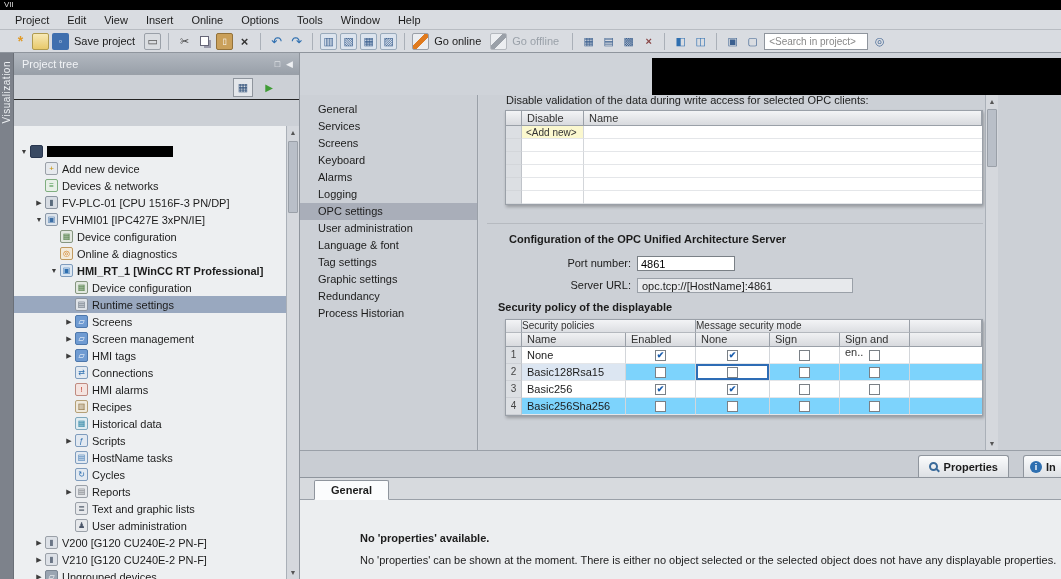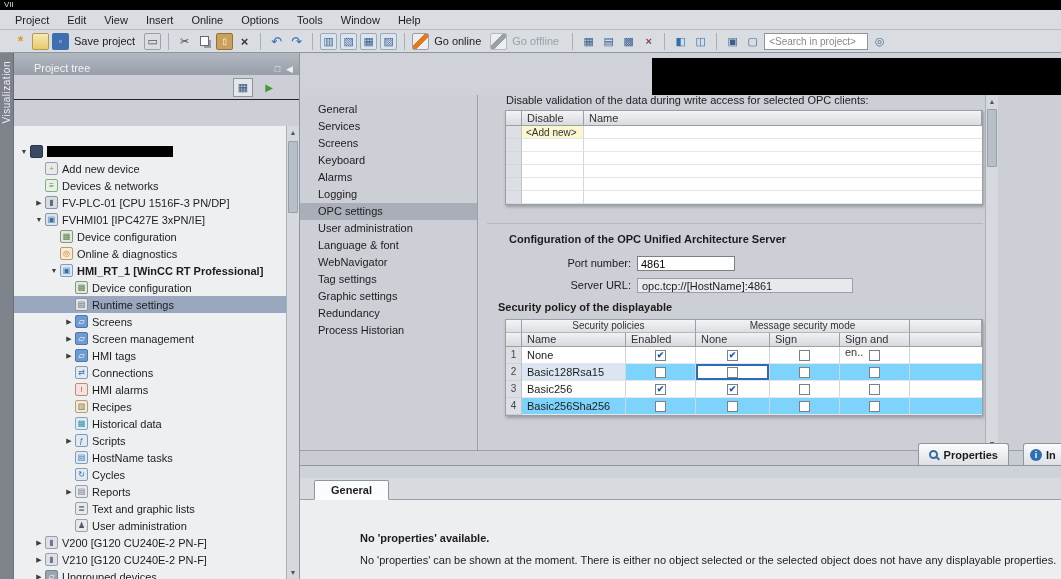--- a/index.html
+++ b/index.html
@@ -20,21 +20,21 @@
 .ic-diag-on{background:linear-gradient(135deg,#eceef1 38%,#e07b1f 38%,#e07b1f 62%,#eceef1 62%);border-color:#9aa0a8}
 .ic-diag-off{background:linear-gradient(135deg,#eceef1 38%,#9aa0a8 38%,#9aa0a8 62%,#eceef1 62%);border-color:#b4b8be}
 .ic-copy{width:9px;height:10px;background:#fff;border:1px solid #667;box-shadow:3px 3px 0 -1px #99a}
 
 
 .vstrip{position:absolute;top:53px;left:0;width:14px;height:526px;background:#7d828b;border-right:1px solid #6a6f77}
 .vlabel{position:absolute;top:8px;left:1px;color:#eef1f4;font-size:10px;writing-mode:vertical-rl;transform:rotate(180deg);letter-spacing:.5px}
 
 
 .ptree{position:absolute;top:53px;left:14px;width:286px;height:526px;background:#ccd0d6;border-right:1px solid #8f959d}
-.ph{height:21px;background:linear-gradient(#b2b8c0,#99a0a9);color:#f1f3f6;display:flex;align-items:flex-end;padding:0 6px 0 20px}
+.ph{height:21px;background:linear-gradient(#b2b8c0,#99a0a9);color:#f1f3f6;display:flex;align-items:center;padding:0 6px 0 8px}
 .ph-title{flex:1}
 .ph-icons{display:flex;gap:6px;color:#eef0f3;font-size:9px}
 .ptabs{height:26px;display:flex;align-items:flex-end;padding-left:14px}
 .ptab{width:76px;height:22px;background:#fdfdfe;border:1px solid #8f959d;border-bottom:none;display:flex;align-items:center;justify-content:center;font-weight:bold;border-radius:2px 2px 0 0}
 .ptoolbar{height:26px;border-top:1px solid #9aa0a8;border-bottom:1px solid #222;display:flex;align-items:center;justify-content:flex-end;gap:6px;padding-right:20px}
 .pt-ic1{width:20px;height:19px;border:1px solid #8f959d;background:#e3e6ea;display:inline-flex;align-items:center;justify-content:center;color:#34547c;font-size:11px}
 .pt-ic2{width:20px;height:19px;display:inline-flex;align-items:center;justify-content:center;color:#3f9c35;font-size:10px}
 .tree{position:absolute;top:73px;left:0;right:13px;bottom:0;background:#edeff1;padding-top:17px;overflow:hidden}
 .titem{height:17px;display:flex;align-items:center;white-space:nowrap;overflow:hidden}
 .titem.sel{background:#99a8bf}
@@ -72,21 +72,21 @@
 .divider{position:absolute;top:128px;left:8px;width:496px;border-top:1px solid #b6bac0}
 .sec-title{position:absolute;font-weight:bold;white-space:nowrap}
 .t-config{top:138px;left:30px}
 .t-sec{top:206px;left:19px}
 .frow{position:absolute;left:0;height:16px}
 .flabel{position:absolute;left:0;width:152px;text-align:right;line-height:15px}
 .fport{position:absolute;left:158px;top:0;width:98px;height:15px;border:1px solid #7a8086;background:#fff;font-size:11px;font-family:"Liberation Sans",sans-serif;padding:0 3px}
 .furl{position:absolute;left:158px;top:0;width:216px;height:15px;border:1px solid #9aa0a8;background:#e7e9ec;line-height:14px;padding:0 4px;white-space:nowrap;overflow:hidden}
 .t2{position:absolute;top:224px;left:26px;width:478px;background:#fff;border:1px solid #9aa0a8;box-shadow:1px 2px 3px rgba(0,0,0,.25)}
 .t2g,.t2h{display:flex}
-.t2g span{height:13px;background:linear-gradient(#f3f4f6,#dcdee2);border-right:1px solid #9aa0a8;border-bottom:1px solid #b4b8be;text-align:center;line-height:12px;font-size:10px;color:#333}
+.t2g span{height:13px;background:linear-gradient(#f3f4f6,#dcdee2);border-right:1px solid #9aa0a8;border-bottom:1px solid #b4b8be;text-align:left;line-height:12px;font-size:10px;color:#333}
 .t2h span{height:14px;background:linear-gradient(#f0f1f3,#d8dade);border-right:1px solid #9aa0a8;border-bottom:1px solid #9aa0a8;padding-left:5px;line-height:13px;color:#333}
 .w-num{width:16px;flex:0 0 16px}
 .w-name{width:104px;flex:0 0 104px}
 .w-en{width:70px;flex:0 0 70px}
 .w-none{width:74px;flex:0 0 74px}
 .w-sign{width:70px;flex:0 0 70px}
 .w-se{width:70px;flex:0 0 70px}
 .w-fill{flex:1}
 .g1{width:174px;flex:0 0 174px}
 .g2{width:214px;flex:0 0 214px}
@@ -97,21 +97,21 @@
 .st-name.rowsel{background:#dce6f2 !important}
 .st-cb{width:70px;flex:0 0 70px;border-right:1px solid #d3d6da;border-bottom:1px solid #e4e6e9;display:flex;align-items:center;justify-content:center}
 .st-cb.wnone{width:74px;flex:0 0 74px}
 .st-cb.selcell{background:#fff !important;box-shadow:inset 0 0 0 2px #2d6cb5}
 .st-fill{flex:1;border-bottom:1px solid #e4e6e9}
 .cb{width:11px;height:11px;border:1px solid #7a8086;background:#fff;display:inline-flex;align-items:center;justify-content:center;font-size:9px;line-height:9px;color:#1d5fae;font-weight:bold}
 .csb{position:absolute;top:0;left:506px;width:13px;height:355px;background:#d5d8dd;border-left:1px solid #aab0b8;font-size:7px;color:#555;text-align:center}
 .sb-thumb2{position:absolute;top:14px;left:1px;right:1px;height:58px;background:#b9bfc8;border:1px solid #9aa0a8;border-radius:1px}
 
 
-.pstrip{position:absolute;top:450px;left:300px;width:761px;height:16px;background:#c9cdd3;border-top:1px solid #9aa0a8;border-bottom:1px solid #8f959d}
+.pstrip{position:absolute;top:450px;left:300px;width:761px;height:28px;background:#c9cdd3;border-top:1px solid #9aa0a8;border-bottom:1px solid #8f959d}
 .props-btn{position:absolute;right:52px;bottom:0;height:22px;padding:0 10px;background:linear-gradient(#fbfcfd,#dde0e4);border:1px solid #8f959d;border-bottom:none;border-radius:3px 3px 0 0;display:flex;align-items:center;gap:6px;font-weight:bold}
 .mag{position:relative;width:9px;height:9px;border:2px solid #3a6a9a;border-radius:50%}
 .mag::after{content:"";position:absolute;width:5px;height:2px;background:#3a6a9a;transform:rotate(45deg);right:-4px;bottom:-2px}
 .info-tab{position:absolute;right:-10px;bottom:0;height:22px;width:48px;padding:0 6px;background:linear-gradient(#fbfcfd,#dde0e4);border:1px solid #8f959d;border-bottom:none;border-radius:3px 3px 0 0;display:flex;align-items:center;gap:4px;font-weight:bold}
 .info-ic{width:12px;height:12px;border-radius:50%;background:#2e6fb0;color:#fff;font-size:9px;display:inline-flex;align-items:center;justify-content:center;font-weight:bold;flex:0 0 12px}
 .bottom{position:absolute;top:478px;left:300px;width:761px;height:101px;background:#eceef0}
 .btabs{height:22px;background:#d7dade;border-bottom:1px solid #9aa0a8;display:flex;align-items:flex-end;padding-left:14px}
 .btab{position:relative;top:1px;height:20px;padding:0 16px;background:#fbfcfd;border:1px solid #8f959d;border-bottom:1px solid #fbfcfd;display:flex;align-items:center;font-weight:bold;border-radius:2px 2px 0 0}
 .bbody{padding:32px 0 0 60px}
 .msg-title{font-weight:bold}
@@ -339,21 +339,20 @@
   <div class="nav" id="settings-nav">
       <div class="nav-item">General</div>
       <div class="nav-item">Services</div>
       <div class="nav-item">Screens</div>
       <div class="nav-item">Keyboard</div>
       <div class="nav-item">Alarms</div>
       <div class="nav-item">Logging</div>
       <div class="nav-item sel">OPC settings</div>
       <div class="nav-item">User administration</div>
       <div class="nav-item">Language &amp; font</div>
-      <div class="nav-item">WebNavigator</div>
       <div class="nav-item">Tag settings</div>
       <div class="nav-item">Graphic settings</div>
       <div class="nav-item">Redundancy</div>
       <div class="nav-item">Process Historian</div>
     </div>
 
   <div class="content">
     <div class="caption">Disable validation of the data during write access for selected OPC clients:</div>
 
     <div class="t1">

